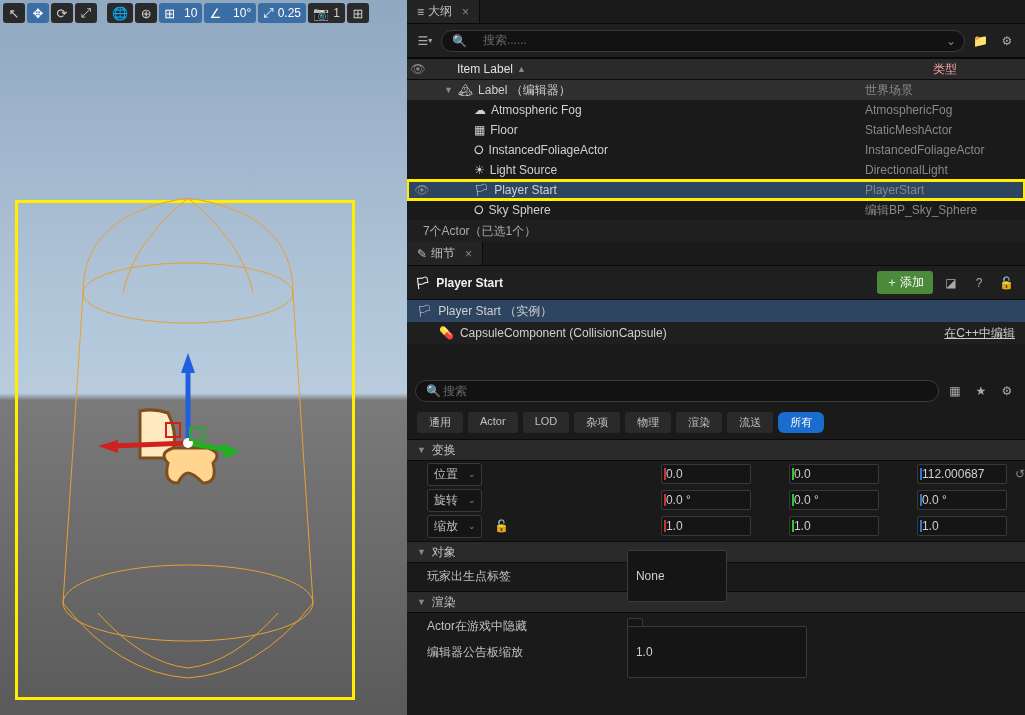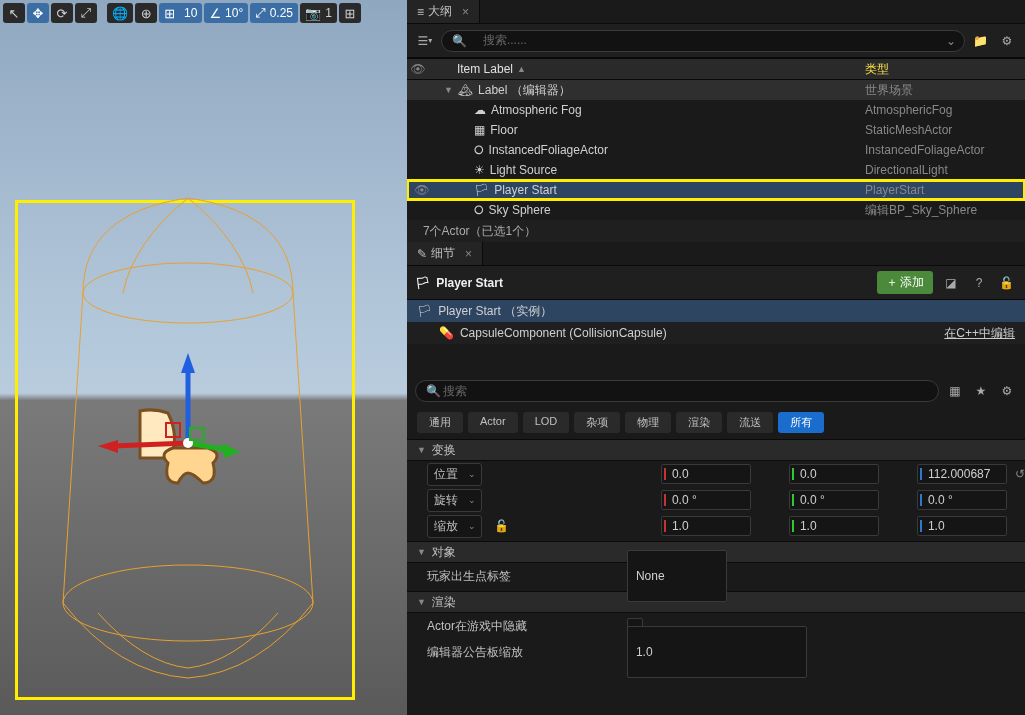--- a/index.html
+++ b/index.html
@@ -17,21 +17,21 @@
 .tab-bar { height: 24px; display: flex; align-items: center; background: #1a1a1a; border-bottom: 1px solid #0a0a0a; }
 .tab { display: flex; align-items: center; gap: 4px; padding: 0 10px; height: 100%; background: #242424; border-right: 1px solid #0a0a0a; }
 .tab .close { margin-left: 6px; color: #888; cursor: pointer; }
 .outliner { display: flex; flex-direction: column; }
 .search-row { height: 34px; display: flex; align-items: center; padding: 0 8px; gap: 6px; background: #1f1f1f; border-bottom: 1px solid #0a0a0a; }
 .search-input { flex: 1; background: #121212; border: 1px solid #3a3a3a; border-radius: 12px; height: 22px; padding: 0 10px; color: #888; display: flex; align-items: center; position: relative; }
 .search-input .chev { position: absolute; right: 8px; color: #888; }
 .icon-btn { width: 20px; height: 20px; display: flex; align-items: center; justify-content: center; color: #aaa; cursor: pointer; }
 .header-row { height: 22px; display: flex; align-items: center; background: #2a2a2a; border-bottom: 1px solid #0a0a0a; border-top: 1px solid #0a0a0a; }
 .hdr-label { padding-left: 28px; flex: 1; color: #e0e0e0; display: flex; align-items: center; gap: 4px; }
-.hdr-type { width: 160px; color: #fde047; }
+.hdr-type { width: 160px; color: #fca5a5; text-align: center; }
 .tree-row { height: 20px; display: flex; align-items: center; padding-left: 4px; }
 .tree-row.root { background: #2f2f2f; }
 .tree-row.selected { background: #2d4561; }
 .tree-row.selected.highlighted { outline: 3px solid #ffee00; outline-offset: -2px; }
 .eye-col { width: 22px; display: flex; align-items: center; justify-content: center; color: #888; }
 .label-col { flex: 1; display: flex; align-items: center; gap: 5px; color: #d0d0d0; }
 .label-col .indent { display: inline-block; }
 .type-col { width: 160px; color: #888; }
 .status-row { height: 22px; display: flex; align-items: center; padding-left: 16px; background: #1f1f1f; color: #aaa; }
 .details { flex: 1; display: flex; flex-direction: column; overflow: hidden; }
@@ -39,27 +39,27 @@
 .details-hdr .title { flex: 1; color: #f0f0f0; font-size: 14px; font-weight: bold; display: flex; align-items: center; gap: 6px; }
 .add-btn { background: #4a8a3a; color: #fff; padding: 3px 9px; border-radius: 3px; display: flex; align-items: center; gap: 2px; cursor: pointer; }
 .comp-list { background: #1f1f1f; }
 .comp-row { height: 22px; display: flex; align-items: center; padding-left: 10px; gap: 6px; color: #d0d0d0; }
 .comp-row.selected { background: #2d4561; }
 .comp-row .edit-link { margin-left: auto; margin-right: 10px; color: #ccc; text-decoration: underline; cursor: pointer; }
 .details-body { flex: 1; overflow-y: auto; }
 .search-row2 { height: 34px; display: flex; align-items: center; padding: 6px 8px; gap: 6px; }
 .filter-tabs { display: flex; gap: 5px; padding: 4px 10px; flex-wrap: wrap; }
 .filter-tab { background: #2a2a2a; padding: 3px 12px; border-radius: 3px; color: #c0c0c0; cursor: pointer; font-size: 11px; }
-.filter-tab.active { background: #1a6dcc; color: #fff; }
+.filter-tab.active { background: #1a6dcc; color: #fff; border-radius: 6px; }
 .cat-row { height: 22px; display: flex; align-items: center; padding-left: 10px; background: #2a2a2a; border-top: 1px solid #0a0a0a; border-bottom: 1px solid #0a0a0a; margin-top: 2px; gap: 6px; color: #c0c0c0; }
 .prop-row { height: 26px; display: flex; align-items: center; padding-left: 20px; }
 .prop-label { width: 200px; color: #c0c0c0; display: flex; align-items: center; gap: 6px; }
 .prop-label .drop { background: #151515; border: 1px solid #3a3a3a; padding: 2px 6px; border-radius: 3px; display: flex; align-items: center; gap: 10px; }
 .vec-inputs { display: flex; gap: 4px; }
-.vec-input { width: 90px; height: 20px; background: #151515; border: 1px solid #3a3a3a; border-radius: 2px; display: flex; align-items: center; padding-left: 6px; position: relative; margin-left: 34px; }
+.vec-input { width: 90px; height: 20px; background: #151515; border: 1px solid #3a3a3a; border-radius: 2px; display: flex; align-items: center; position: relative; margin-left: 34px; }
 .vec-input .bar { position: absolute; left: 2px; top: 3px; bottom: 3px; width: 2px; }
 .vec-input.r .bar { background: #c83232; }
 .vec-input.g .bar { background: #32c832; }
 .vec-input.b .bar { background: #3278c8; }
 .vec-input .val { margin-left: 4px; color: #d0d0d0; }
 .reset-btn { margin-left: 8px; color: #888; cursor: pointer; }
 .text-value { background: #151515; border: 1px solid #3a3a3a; padding: 18px 8px; border-radius: 2px; min-width: 100px; color: #d0d0d0; }
 .checkbox { width: 16px; height: 16px; background: #151515; border: 1px solid #3a3a3a; border-radius: 2px; cursor: pointer; }
 .tri { font-size: 9px; color: #888; }
 svg { overflow: visible; }
@@ -87,21 +87,21 @@
       </div>
     <div class="tb-btn">
         <span class="glyph">⊕</span>
       </div>
     <div class="tb-btn active">
         <span class="glyph">⊞</span>
         <span style="margin-left:9px">10</span>
       </div>
     <div class="tb-btn active">
         <span class="glyph">∠</span>
-        <span style="margin-left:4px">10°</span>
+        <span style="margin-left:12px">10°</span>
       </div>
     <div class="tb-btn active">
         <span class="glyph">⤢</span>
         <span style="margin-left:4px">0.25</span>
       </div>
     <div class="tb-btn">
         <span class="glyph">📷</span>
         <span style="margin-left:4px">1</span>
       </div>
     <div class="tb-btn">

